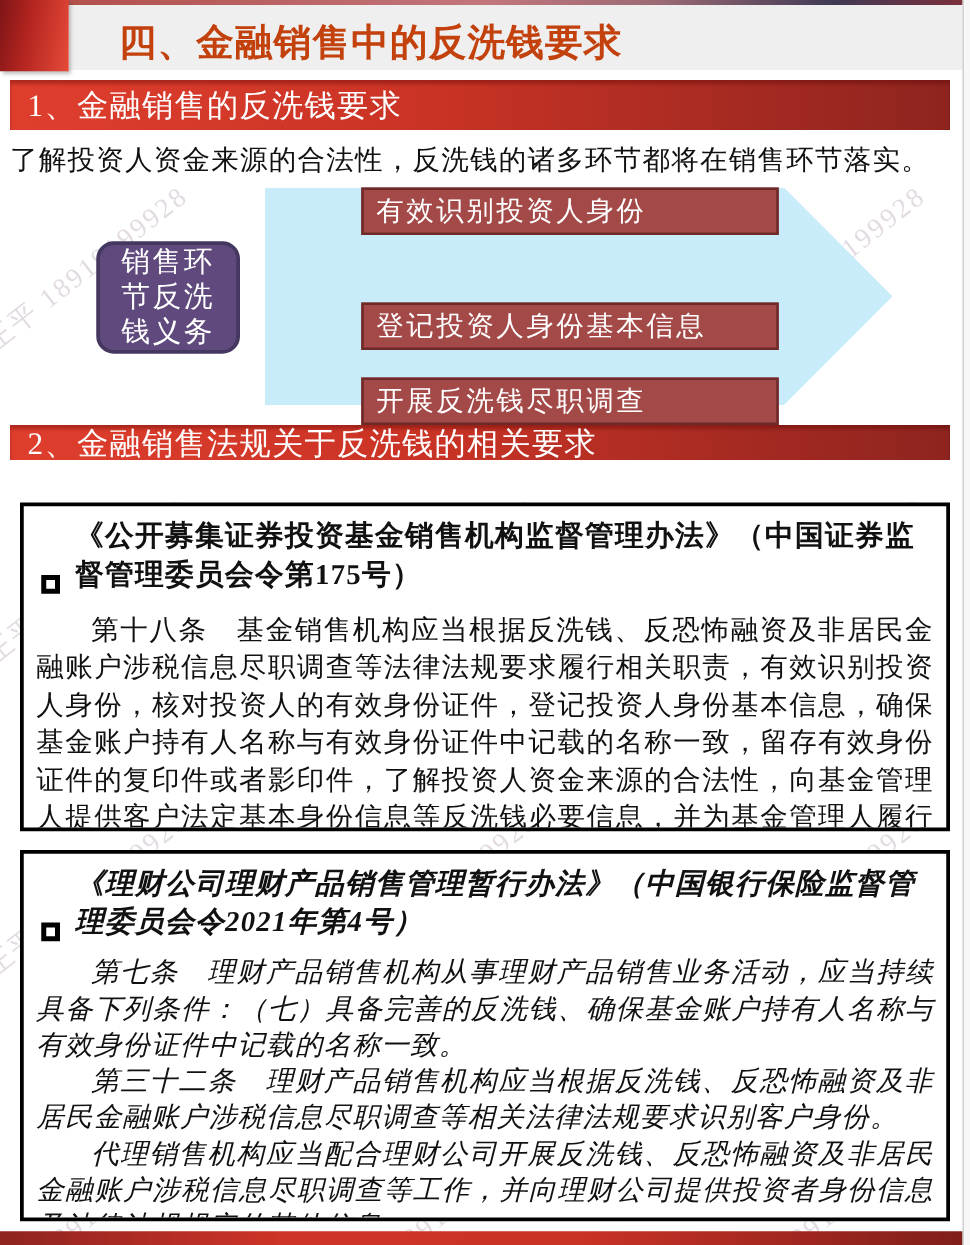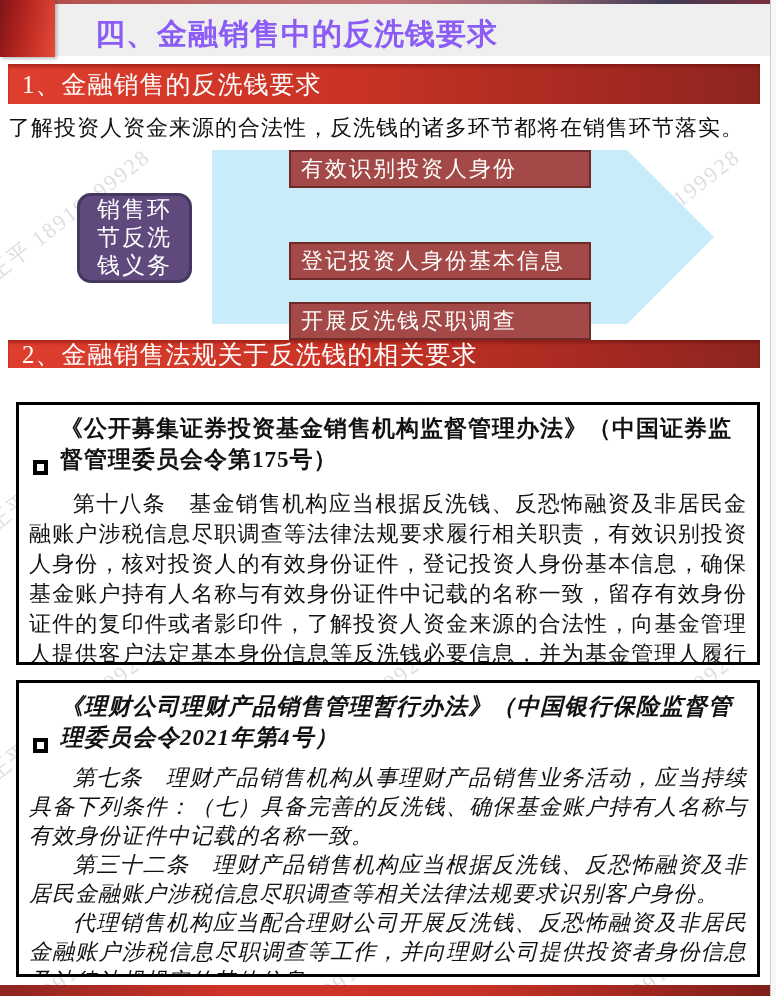--- a/index.html
+++ b/index.html
@@ -37,21 +37,21 @@
     background:#f0efef; z-index:3;
   }
   .header-accent {
     position:absolute; left:0; top:0; width:55px; height:57px; z-index:5;
     background:linear-gradient(100deg,#7e1517 0%,#b2241f 40%,#e74b39 100%);
     box-shadow:2px 2px 3px rgba(0,0,0,0.25);
   }
   .page-title {
     position:absolute; left:95px; top:14px; z-index:6;
     font-family:"Liberation Sans","DejaVu Sans",sans-serif;
-    font-weight:bold; font-size:30px; color:#8b5cf6; letter-spacing:1px;
+    font-weight:bold; font-size:30px; color:#c2410c; letter-spacing:1px;
   }
   .right-edge {
     position:absolute; right:0; top:0; width:6px; height:996px; z-index:8;
     background:#f7f7f7; border-left:1px solid #c9c9c9;
   }
 
   
   .banner {
     position:absolute; left:8px; width:752px; z-index:4;
     background:linear-gradient(90deg,#df3e2d 0%,#c93325 45%,#8e241f 100%);
@@ -74,21 +74,21 @@
     background:#c8ecf9;
     clip-path:polygon(0 0, 82.7% 0, 100% 50%, 82.7% 100%, 0 100%);
   }
   .duty-box {
     position:absolute; left:77px; top:193px; width:115px; height:90px; z-index:3;
     background:#604a7d; border:3px solid #443760; border-radius:14px;
     color:#fff; font-size:23px; line-height:28px; letter-spacing:2px;
     display:flex; flex-direction:column; justify-content:center; align-items:center;
   }
   .step-box {
-    position:absolute; left:289px; width:302px; height:38px; z-index:3;
+    position:absolute; left:289px; width:334px; height:38px; z-index:3;
     background:#a34a48; border:2px solid #6e2a28;
     color:#fff; font-size:22px; letter-spacing:2px;
     display:flex; align-items:center; padding-left:10px;
   }
   #step0 { top:150px; } #step1 { top:196px; } #step2 { top:242px; } #step3 { top:302px; }
 
   
   .reg-box {
     position:absolute; left:16px; width:744px; z-index:3;
     background:#ffffff; border:3px solid #000;

